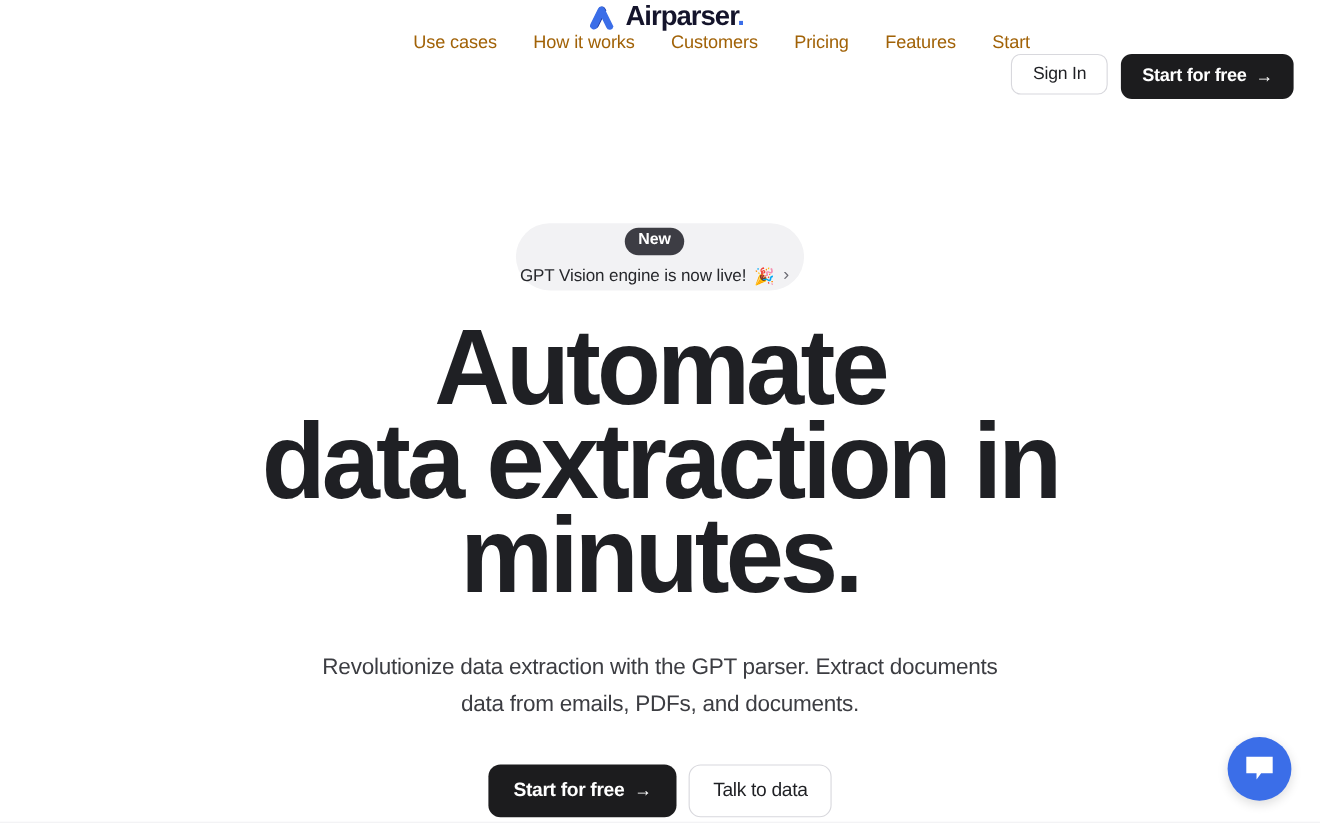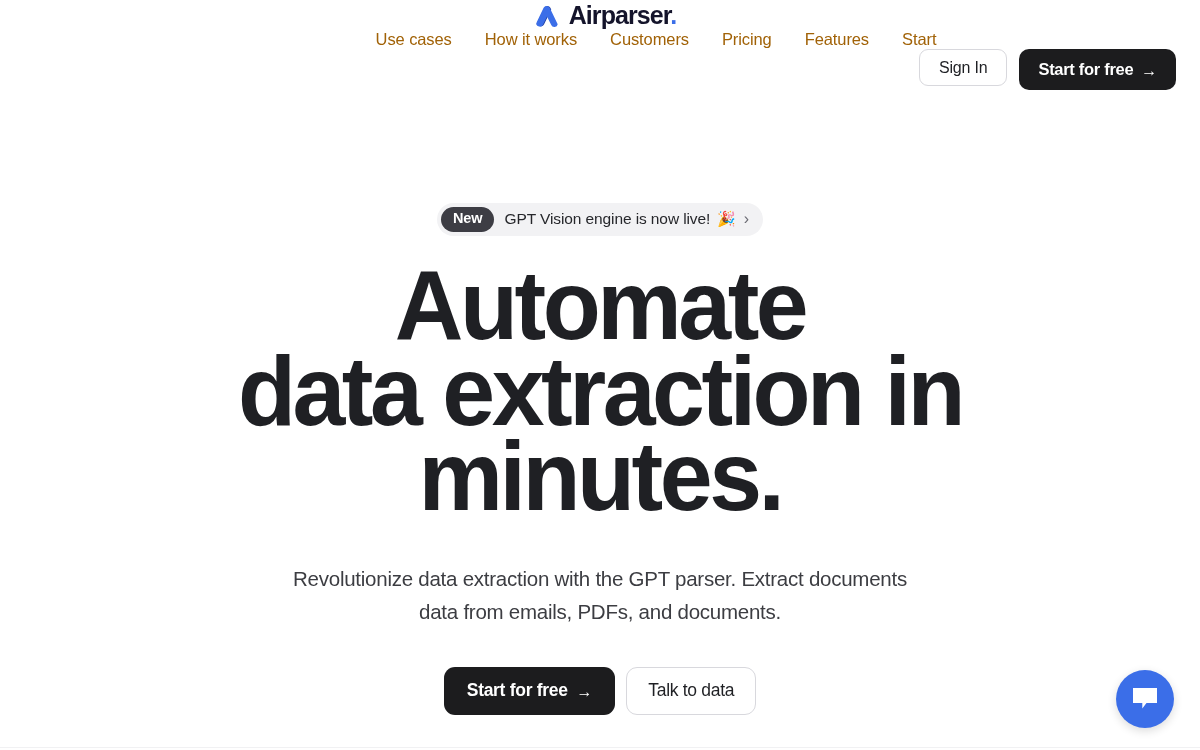--- a/index.html
+++ b/index.html
@@ -125,20 +125,21 @@
 
   .announce {
     display: inline-flex;
     align-items: center;
     background: #f2f2f4;
     border-radius: 999px;
     padding: 4px 14px 4px 4px;
     gap: 10px;
     cursor: pointer;
     text-decoration: none;
+    flex-direction: column;
   }
 
   .announce-badge {
     background: #3d3d44;
     color: #ffffff;
     border-radius: 999px;
     font-size: 14.5px;
     font-weight: 600;
     padding: 4px 12px 5px;
     line-height: 1.1;

